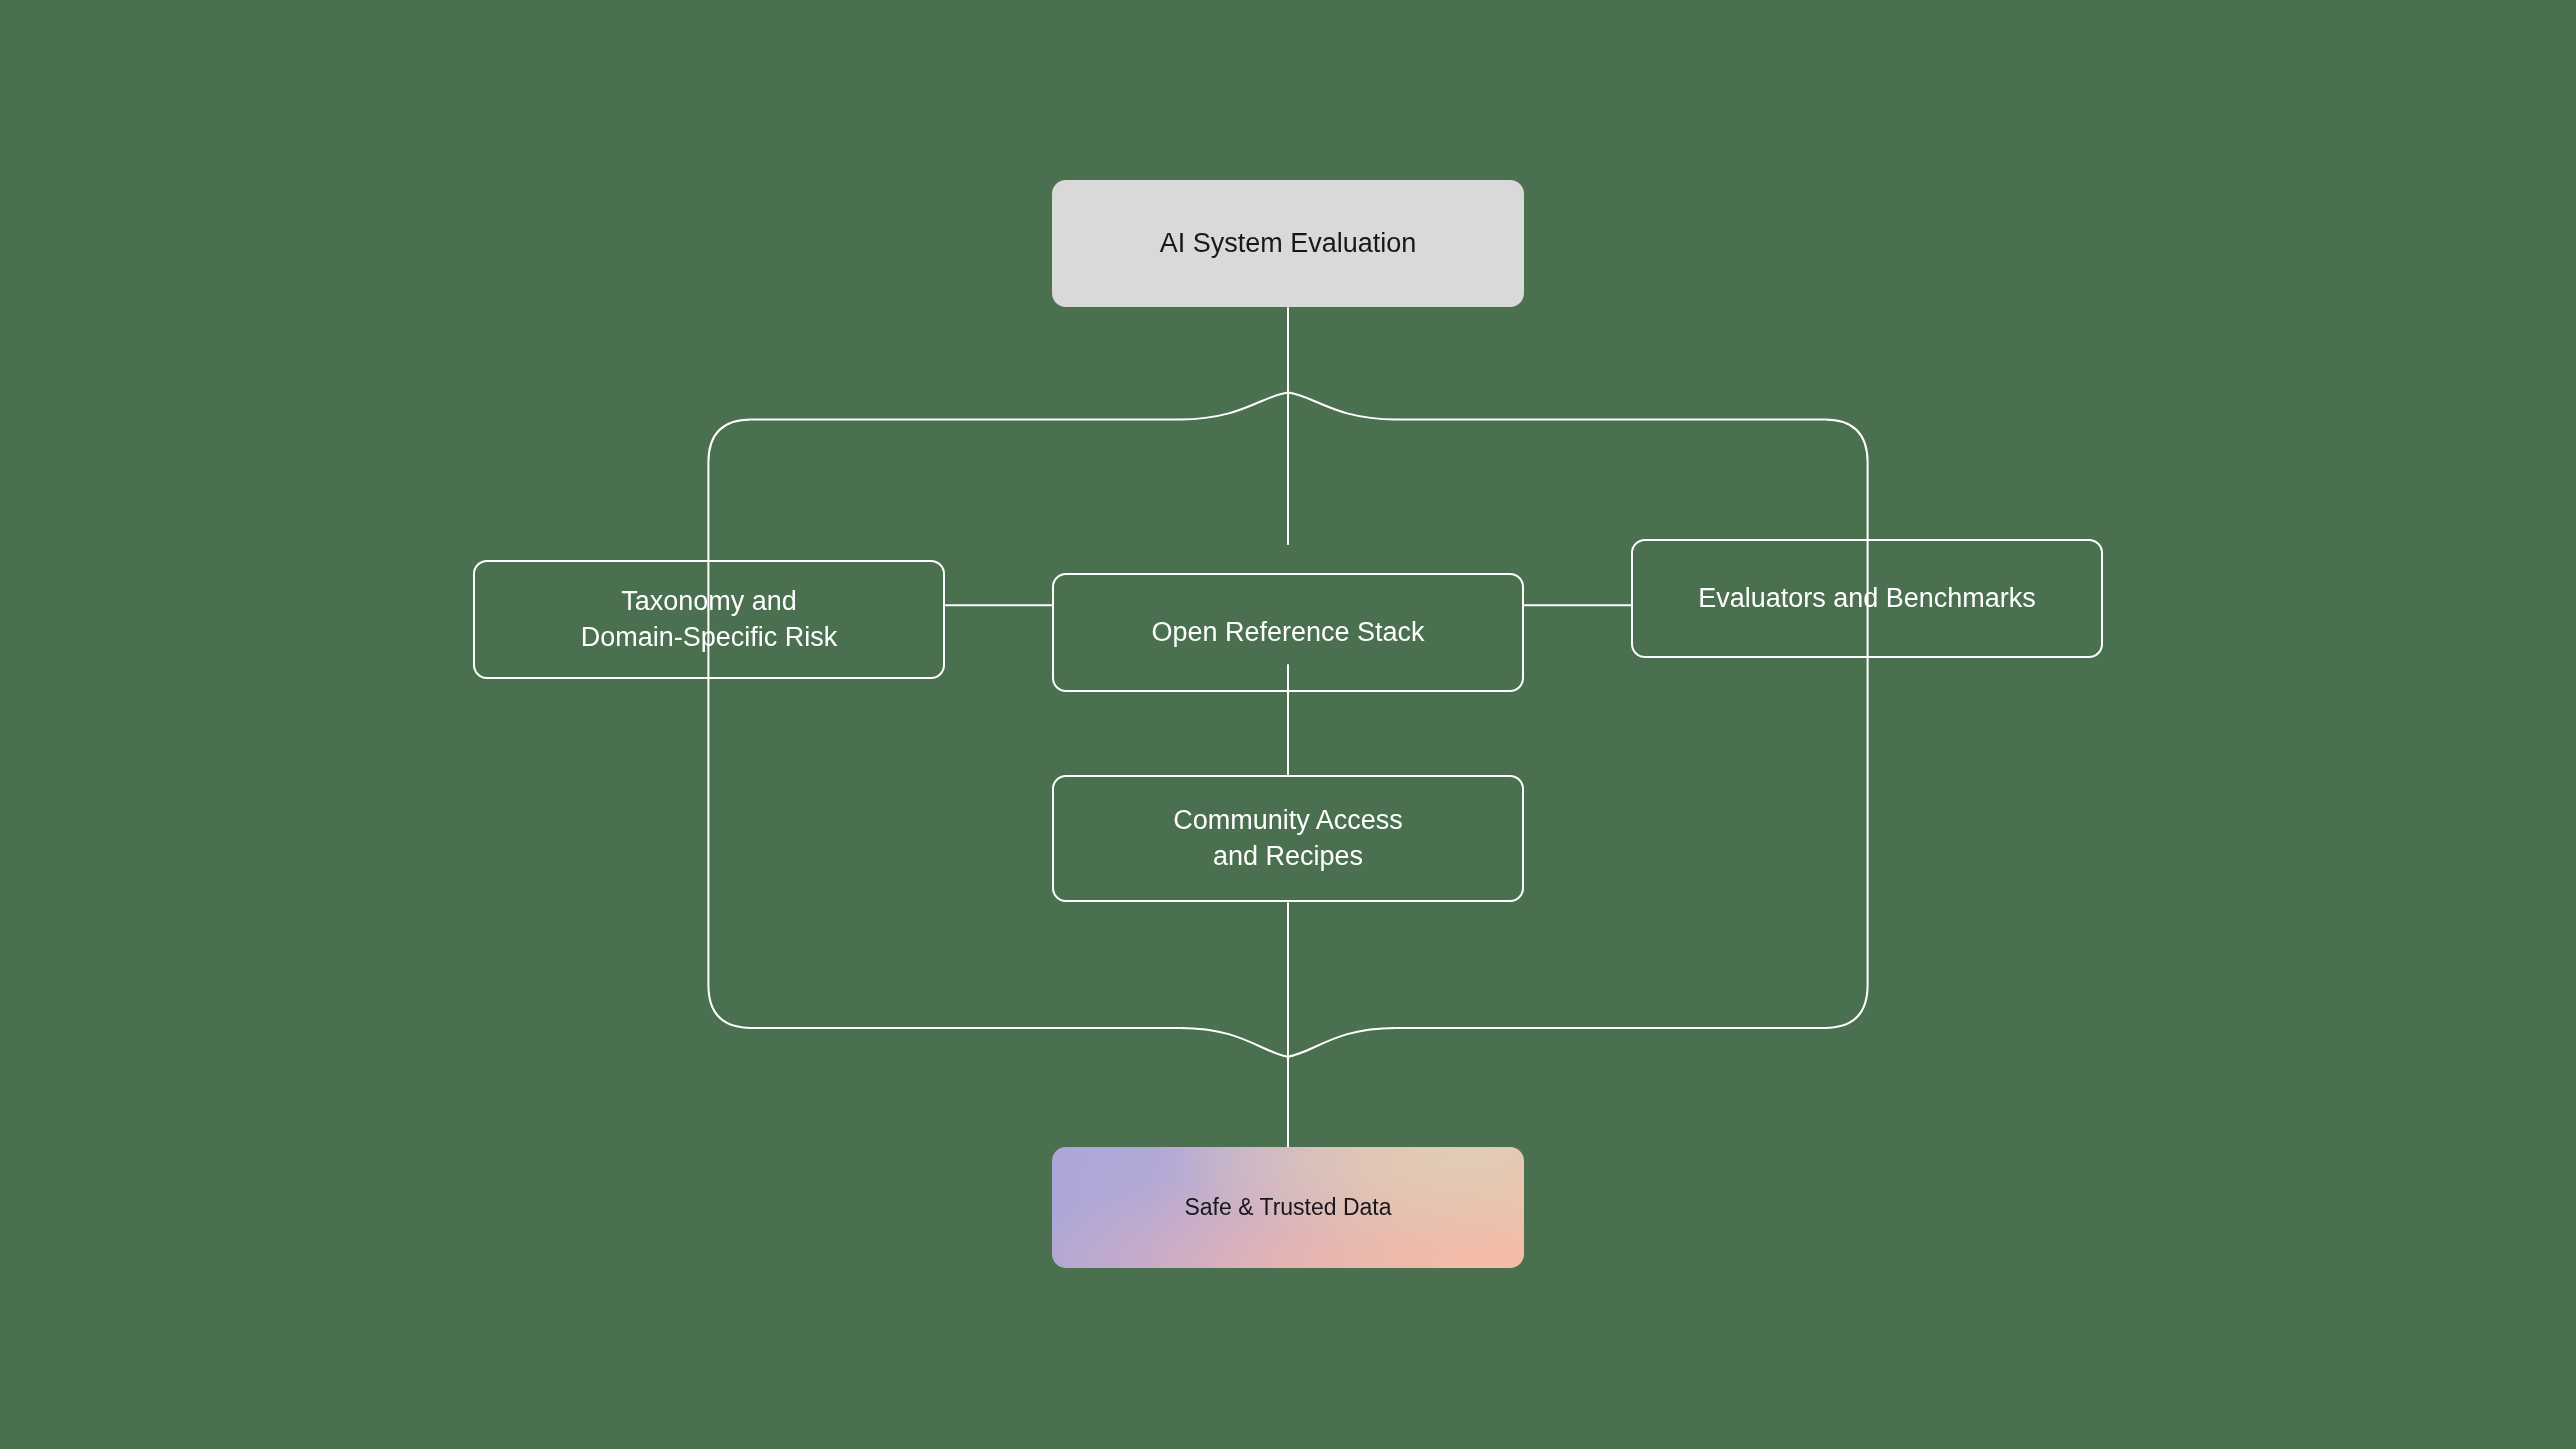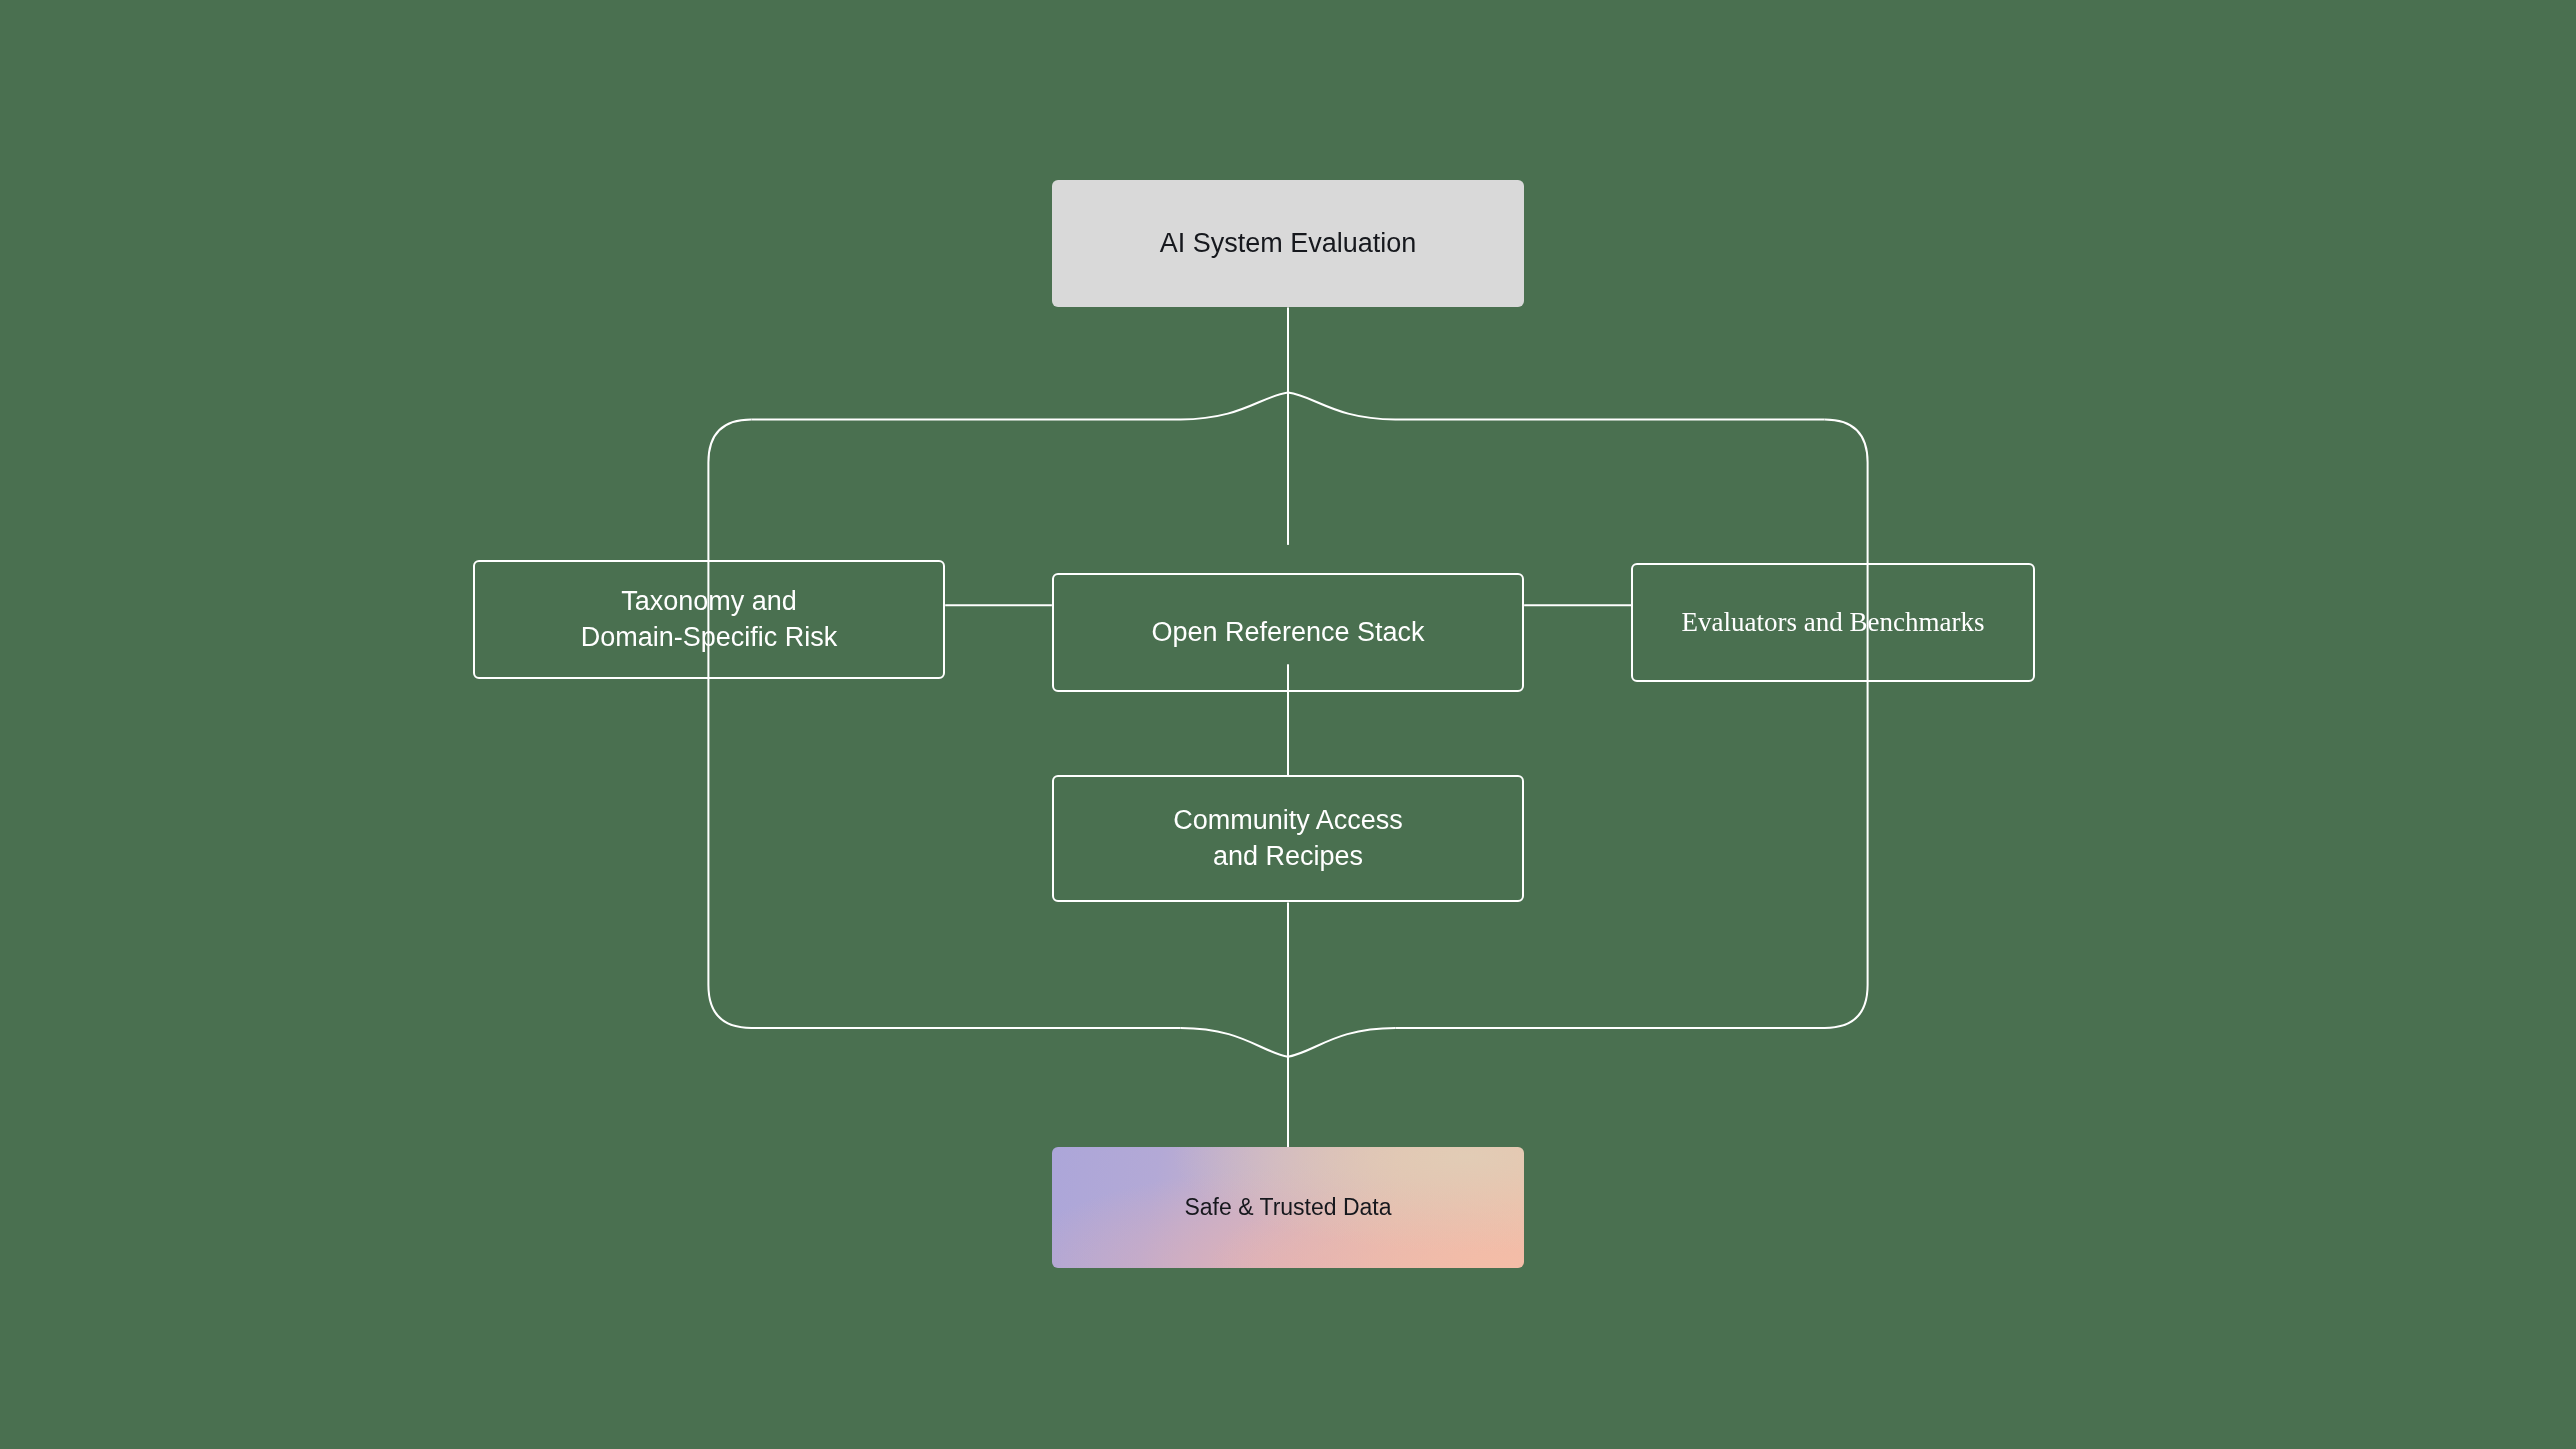--- a/index.html
+++ b/index.html
@@ -28,21 +28,21 @@
     width: 2576px;
     height: 1450px;
   }
   .node {
     position: absolute;
     box-sizing: border-box;
     display: flex;
     align-items: center;
     justify-content: center;
     text-align: center;
-    border-radius: 6px;
+    border-radius: 14px;
     line-height: 1.3;
   }
   
   .node-root {
     background: #d9d9d9;
     border: none;
     color: #16181d;
     font-size: 27px;
     font-weight: 400;
   }
@@ -112,21 +112,21 @@
 
   <div class="node node-outline" style="left:473px; top:560px; width:472px; height:119px;">
     <span class="node-label">Taxonomy and
 Domain-Specific Risk</span>
   </div>
 
   <div class="node node-outline" style="left:1052px; top:545px; width:472px; height:119px;margin-top:28px;">
     <span class="node-label">Open Reference Stack</span>
   </div>
 
-  <div class="node node-outline" style="left:1631px; top:563px; width:404px; height:119px;font-family:Liberation Serif, serif;">
+  <div class="node node-outline" style="left:1631px; top:539px; width:472px; height:119px;">
     <span class="node-label">Evaluators and Benchmarks</span>
   </div>
 
   <div class="node node-outline" style="left:1052px; top:775px; width:472px; height:127px;">
     <span class="node-label">Community Access
 and Recipes</span>
   </div>
 
   <div class="node node-gradient" style="left:1052px; top:1147px; width:472px; height:121px;">
     <span class="node-label">Safe &amp; Trusted Data</span>

